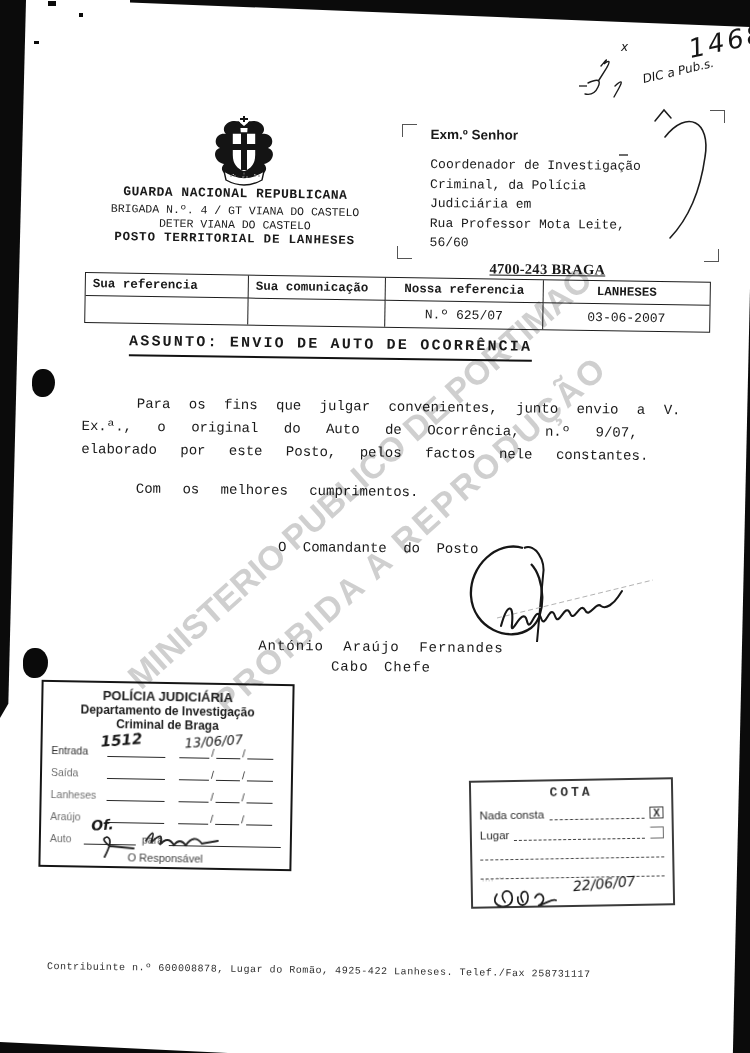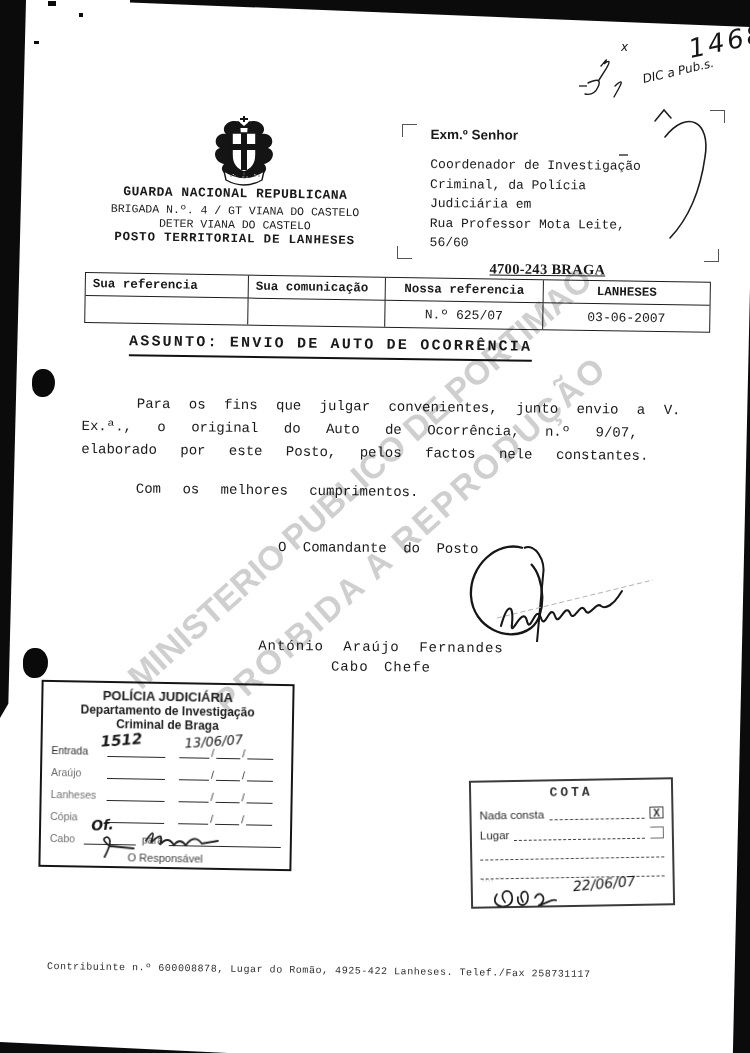--- a/index.html
+++ b/index.html
@@ -214,51 +214,51 @@
     <span class="pjlab" style="color:#2f2f2f; opacity:1;">Entrada</span>
     <span class="ln vln"></span>
       <span class="gap"></span>
     <span class="ln d1"></span>
       <span class="slash">/</span>
     <span class="ln d2"></span>
       <span class="slash">/</span>
     <span class="ln d3"></span>
   </div>
   <div class="pjrow">
+    <span class="pjlab">Saída</span>
+    <span class="ln vln"></span>
+      <span class="gap"></span>
+    <span class="ln d1"></span>
+      <span class="slash">/</span>
+    <span class="ln d2"></span>
+      <span class="slash">/</span>
+    <span class="ln d3"></span>
+  </div>
+  <div class="pjrow">
+    <span class="pjlab">Lanheses</span>
+    <span class="ln vln"></span>
+      <span class="gap"></span>
+    <span class="ln d1"></span>
+      <span class="slash">/</span>
+    <span class="ln d2"></span>
+      <span class="slash">/</span>
+    <span class="ln d3"></span>
+  </div>
+  <div class="pjrow">
     <span class="pjlab">Araújo</span>
     <span class="ln vln"></span>
       <span class="gap"></span>
     <span class="ln d1"></span>
       <span class="slash">/</span>
     <span class="ln d2"></span>
       <span class="slash">/</span>
     <span class="ln d3"></span>
   </div>
   <div class="pjrow">
-    <span class="pjlab">Lanheses</span>
-    <span class="ln vln"></span>
-      <span class="gap"></span>
-    <span class="ln d1"></span>
-      <span class="slash">/</span>
-    <span class="ln d2"></span>
-      <span class="slash">/</span>
-    <span class="ln d3"></span>
-  </div>
-  <div class="pjrow">
-    <span class="pjlab">Cópia</span>
-    <span class="ln vln"></span>
-      <span class="gap"></span>
-    <span class="ln d1"></span>
-      <span class="slash">/</span>
-    <span class="ln d2"></span>
-      <span class="slash">/</span>
-    <span class="ln d3"></span>
-  </div>
-  <div class="pjrow">
-    <span class="pjlab" style="width:34px;">Cabo</span>
+    <span class="pjlab" style="width:34px;">Auto</span>
     <span class="ln" style="width:52px;"></span>
     <span style="padding:0 6px;">para</span>
     <span class="ln" style="flex:1;"></span>
   </div>
   <div class="resp">O Responsável</div>
   <span class="hw abs hw-ent-num">1512</span>
   <span class="hw abs hw-ent-date">13/06/07</span>
   <span class="hw abs hw-tipo">Of.</span>
   <svg class="abs" style="left:52px; top:148px;" width="150" height="36" viewBox="0 0 150 36">
     <path d="M12,26 q9,-18 2,-20 q-7,2 3,9 l24,2 m12,-8 q11,-16 5,2 q14,-14 9,2 q8,-10 14,0 q6,-8 12,0 q8,-12 16,-2 l16,-3" fill="none" stroke="#222" stroke-width="1.8" stroke-linecap="round"></path>

